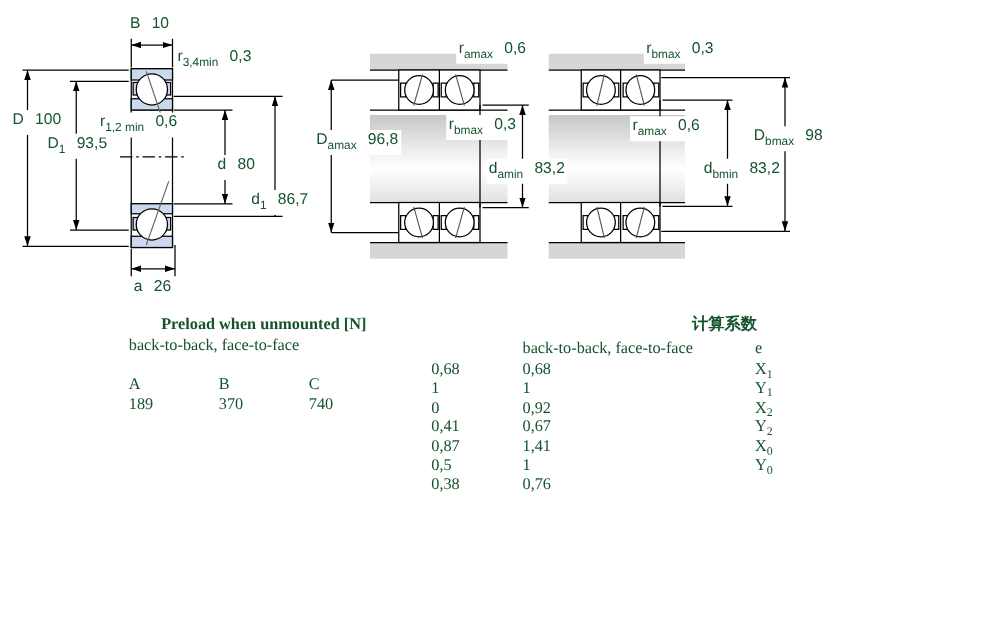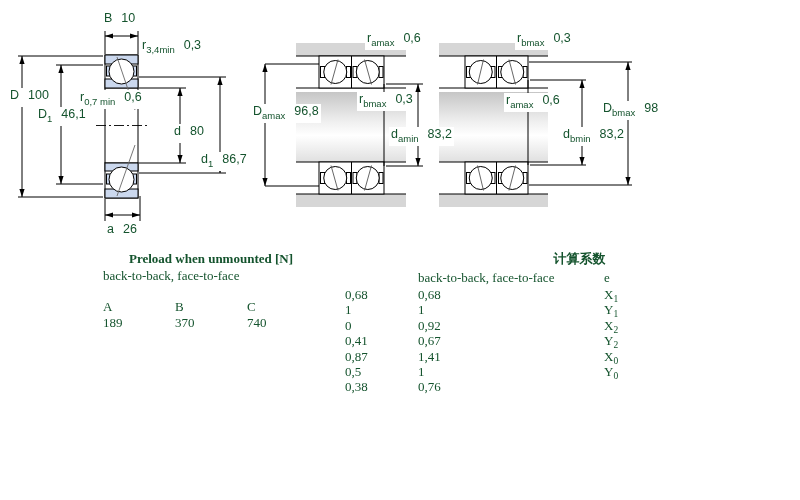--- a/index.html
+++ b/index.html
@@ -162,22 +162,22 @@
       <line x1="529" y1="62" x2="632" y2="62"></line>
         <line x1="529" y1="185" x2="632" y2="185"></line>
       <line x1="582" y1="80" x2="582" y2="165" marker-start="url(#ah)" marker-end="url(#ah)"></line>
       <line x1="628" y1="62" x2="628" y2="185" marker-start="url(#ah)" marker-end="url(#ah)"></line>
     </g>
   </svg>
 
   <div class="dlabel" style="left:104px;top:11px;"><span>B</span><sub></sub><span class="val">10</span></div>
   <div class="dlabel" style="left:142px;top:38px;"><span>r</span><sub>3,4min</sub><span class="val">0,3</span></div>
   <div class="dlabel bg" style="left:8px;top:88px;"><span>D</span><sub></sub><span class="val">100</span></div>
-  <div class="dlabel bg" style="left:36px;top:107px;"><span>D</span><sub>1</sub><span class="val">46,1</span></div>
-  <div class="dlabel bg" style="left:78px;top:90px;"><span>r</span><sub>0,7 min</sub><span class="val">0,6</span></div>
+  <div class="dlabel bg" style="left:36px;top:107px;"><span>D</span><sub>1</sub><span class="val">93,5</span></div>
+  <div class="dlabel bg" style="left:78px;top:90px;"><span>r</span><sub>1,2 min</sub><span class="val">0,6</span></div>
   <div class="dlabel bg" style="left:172px;top:124px;"><span>d</span><sub></sub><span class="val">80</span></div>
   <div class="dlabel bg" style="left:199px;top:152px;"><span>d</span><sub>1</sub><span class="val">86,7</span></div>
   <div class="dlabel" style="left:107px;top:222px;"><span>a</span><sub></sub><span class="val">26</span></div>
 
   <div class="dlabel bg" style="left:365px;top:31px;"><span>r</span><sub>amax</sub><span class="val">0,6</span></div>
   <div class="dlabel bg" style="left:357px;top:92px;"><span>r</span><sub>bmax</sub><span class="val">0,3</span></div>
   <div class="dlabel bg" style="left:251px;top:104px;"><span>D</span><sub>amax</sub><span class="val">96,8</span></div>
   <div class="dlabel bg" style="left:389px;top:127px;"><span>d</span><sub>amin</sub><span class="val">83,2</span></div>
 
   <div class="dlabel bg" style="left:515px;top:31px;"><span>r</span><sub>bmax</sub><span class="val">0,3</span></div>

